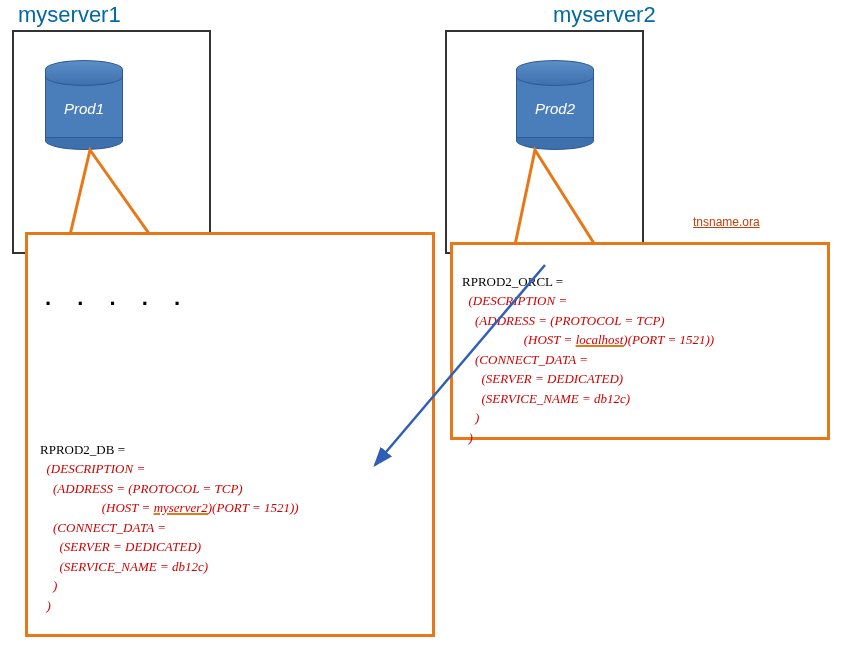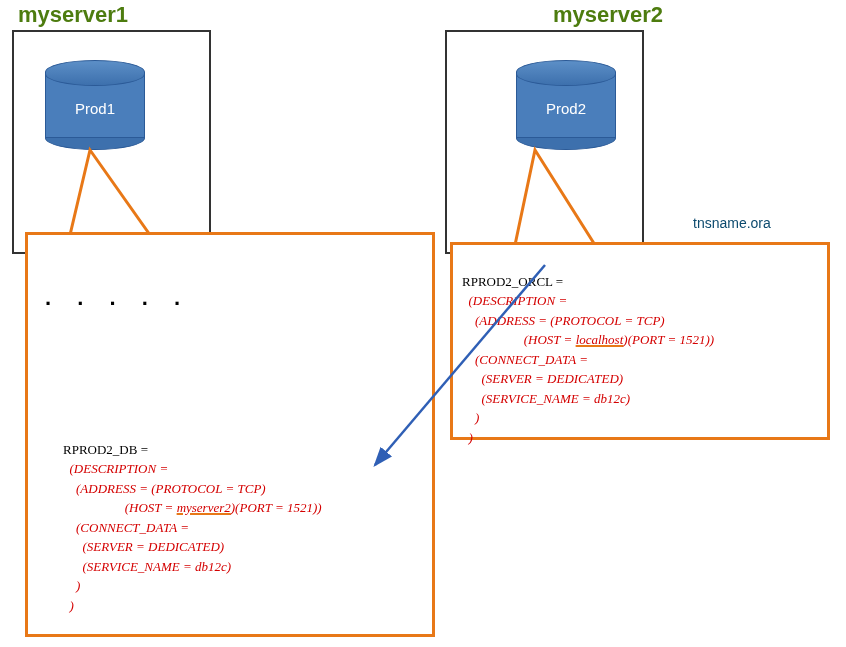--- a/index.html
+++ b/index.html
@@ -13,28 +13,28 @@
     position: relative;
     overflow: hidden;
   }
   .server-box {
     position: absolute;
     border: 2px solid #333;
     background: #fff;
   }
   .server-label {
     position: absolute;
-    color: #4d7c0f;
+    color: #0369a1;
     font-size: 22px;
-    font-weight: bold;
   }
   .cylinder {
     position: absolute;
-    width: 100px;
+    width: 78px;
     height: 90px;
+    font-style: italic;
   }
   .cyl-body {
     position: absolute;
     top: 12px;
     left: 0;
     right: 0;
     bottom: 12px;
     background: #4a7ebb;
     border: 1px solid #2b5a97;
   }
@@ -79,22 +79,23 @@
     font-family: "Comic Sans MS", cursive;
     font-size: 13px;
     line-height: 1.5;
     color: #000;
     white-space: pre;
   }
   .tns-content .red { color: #d40000; font-style: italic; }
   .tns-content .uline { text-decoration: underline; text-decoration-color: #e87817; text-decoration-thickness: 2px; font-style: italic; }
   .file-label {
     position: absolute;
-    color: #0c4a6e;
-    font-size: 14px;
+    color: #c2410c;
+    font-size: 12px;
+    text-decoration: underline;
   }
   .dots {
     position: absolute;
     font-size: 22px;
     letter-spacing: 10px;
     font-weight: bold;
   }
   svg.arrow {
     position: absolute;
     overflow: visible;
@@ -143,21 +144,21 @@
 
 <svg class="arrow" style="left:55px; top:150px;" width="100" height="100">
   <polygon points="35,0 95,85 15,85" fill="#fff" stroke="#e87817" stroke-width="3"></polygon>
   <polygon points="20,82 90,82 90,100 20,100" fill="#fff"></polygon>
 </svg>
 
 <div class="callout" style="left:25px; top:232px; width:410px; height:405px;"></div>
 
 <div class="dots" style="left:45px; top:285px;">.  .  .  .  .</div>
 
-<div class="tns-content" style="left:40px; top:420px;margin-left:23px;">
+<div class="tns-content" style="left:40px; top:420px;">
 <span>RPROD2_DB =</span>
   <span class="red">(DESCRIPTION =</span>
     <span class="red">(ADDRESS = (PROTOCOL = TCP)</span>
                    <span class="red"><span>(HOST = </span><span class="uline">myserver2</span><span>)(PORT = 1521))</span></span>
     <span class="red">(CONNECT_DATA =</span>
       <span class="red">(SERVER = DEDICATED)</span>
       <span class="red">(SERVICE_NAME = db12c)</span>
     <span class="red">)</span>
   <span class="red">)</span>
 </div>

